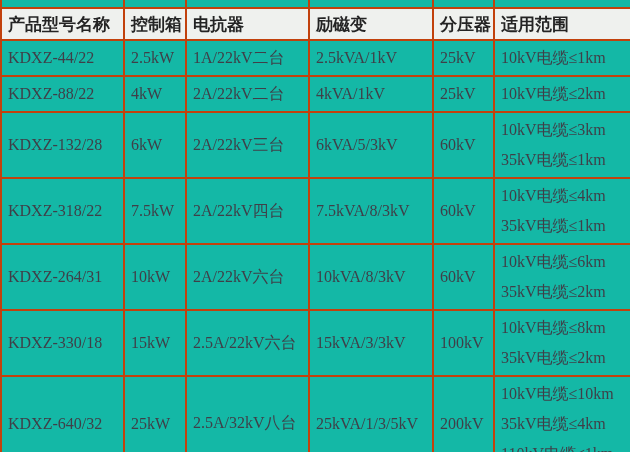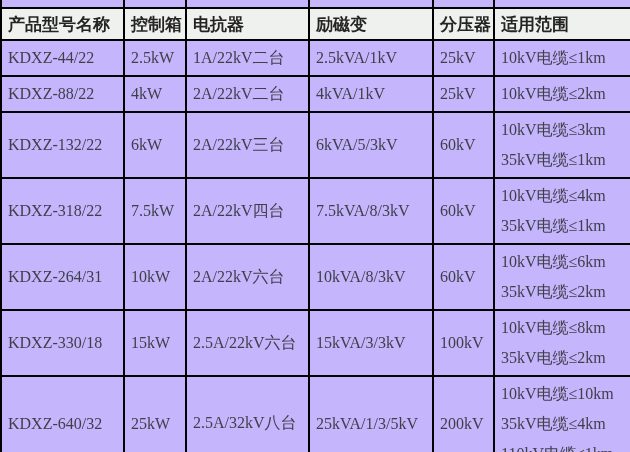--- a/index.html
+++ b/index.html
@@ -7,21 +7,21 @@
     width: 630px; height: 452px;
     overflow: hidden; position: relative;
     background: #ffffff;
   }
   table.spec {
     border-collapse: collapse;
     table-layout: fixed;
     width: 646px;
   }
   table.spec th, table.spec td {
-    border: 2px solid #000000;
+    border: 2px solid #c2410c;
     overflow: hidden;
     vertical-align: middle;
   }
   
   tr.stub-row td {
     border-top: 0;
     border-bottom: 0;
     height: 3px;
     background: #ffffff;
     padding: 0;
@@ -30,21 +30,21 @@
     background: #eff1ee;
     color: #242424;
     font-family: "Liberation Sans", sans-serif;
     font-size: 17px;
     font-weight: bold;
     text-align: left;
     padding: 2px 3px 2px 6px;
     white-space: nowrap;
   }
   table.spec td {
-    background: #c4b5fd;
+    background: #14b8a6;
     color: #3f3f48;
     font-family: "Liberation Serif", serif;
     font-size: 16px;
     text-align: left;
     padding: 2px 3px 2px 6px;
     white-space: nowrap;
   }
   .range-line { line-height: 30px; white-space: nowrap; }
   
   tr.last-row td.c5 { border-bottom: 0; }
@@ -93,21 +93,21 @@
           <td class="c0">KDXZ-88/22</td>
           <td class="c1">4kW</td>
           <td class="c2">2A/22kV二台</td>
           <td class="c3">4kVA/1kV</td>
           <td class="c4">25kV</td>
           <td class="c5">
             <div class="range-line">10kV电缆≤2km</div>
           </td>
         </tr>
         <tr style="height: 60px;">
-          <td class="c0">KDXZ-132/22</td>
+          <td class="c0">KDXZ-132/28</td>
           <td class="c1">6kW</td>
           <td class="c2">2A/22kV三台</td>
           <td class="c3">6kVA/5/3kV</td>
           <td class="c4">60kV</td>
           <td class="c5">
             <div class="range-line">10kV电缆≤3km</div>
             <div class="range-line">35kV电缆≤1km</div>
           </td>
         </tr>
         <tr style="height: 60px;">

